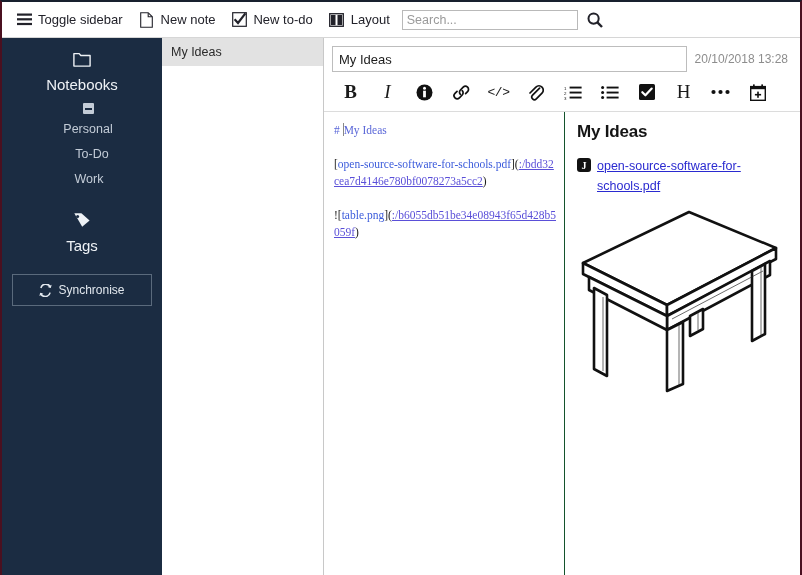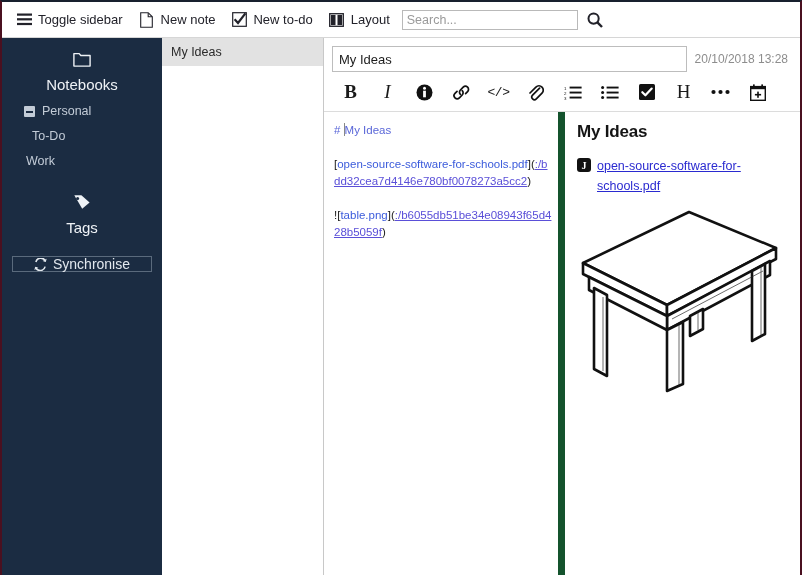--- a/index.html
+++ b/index.html
@@ -80,35 +80,36 @@
     flex-direction: column;
   }
   .side-header .hglyph { width: 18px; height: 18px; display:flex; align-items:center; justify-content:center;}
   .nb-row {
     font-size: 12.5px;
     padding: 4px 10px;
     color: #c3ccd7;
     cursor: pointer;
     display: flex; align-items: center; gap: 7px;
     line-height: 17px;
+    flex-direction: column;
   }
   .nb-row.indent { padding-left: 30px; }
   .nb-row.indent2 { padding-left: 22px; }
   .nb-row.selected { background: #0b6bd3; color: #ffffff; }
   .minus-sq {
     width: 11px; height: 11px; background: #c3ccd7; border-radius: 1px;
     display: flex; align-items: center; justify-content: center; flex: 0 0 11px;
   }
   .minus-sq i { display:block; width: 7px; height: 2px; background: #1b2c42; }
   .sync-wrap { padding: 14px 10px 0 10px; }
   .sync-btn {
     border: 1px solid #5a6a7c;
     color: #e2e8ee;
-    font-size: 14px;
-    height: 16px;
+    font-size: 12px;
+    height: 32px;
     display: flex; align-items: center; justify-content: center; gap: 6px;
     cursor: pointer;
     background: transparent;
   }
 
   
   .notelist {
     width: 162px;
     flex: 0 0 162px;
     background: #ffffff;
@@ -157,23 +158,23 @@
     color: #1a1a1a;
   }
   .fmt-b { font-family: "Liberation Serif", serif; font-weight: bold; font-size: 19px; }
   .fmt-i { font-family: "Liberation Serif", serif; font-style: italic; font-size: 19px; }
   .fmt-h { font-family: "Liberation Serif", serif; font-size: 19px; }
   .fmt-code { font-family: "Liberation Mono", monospace; font-size: 13px; letter-spacing: -0.5px;}
 
   .panes { flex: 1; display: flex; min-height: 0; }
   .md-pane {
     width: 241px; flex: 0 0 241px;
-    border-right: 7px solid #14532d;
+    border-right: 1px solid #14532d;
     padding: 10px 6px 0 10px;
-    font-family: Liberation Sans, sans-serif;
+    font-family: Liberation Serif, serif;
     font-size: 11.5px;
     line-height: 17px;
     color: #222;
     overflow: hidden;
     word-break: break-all;
     white-space: pre-wrap;
     position: relative;
   }
   .md-pane .caret {
     display: inline-block; width: 1px; height: 13px;

